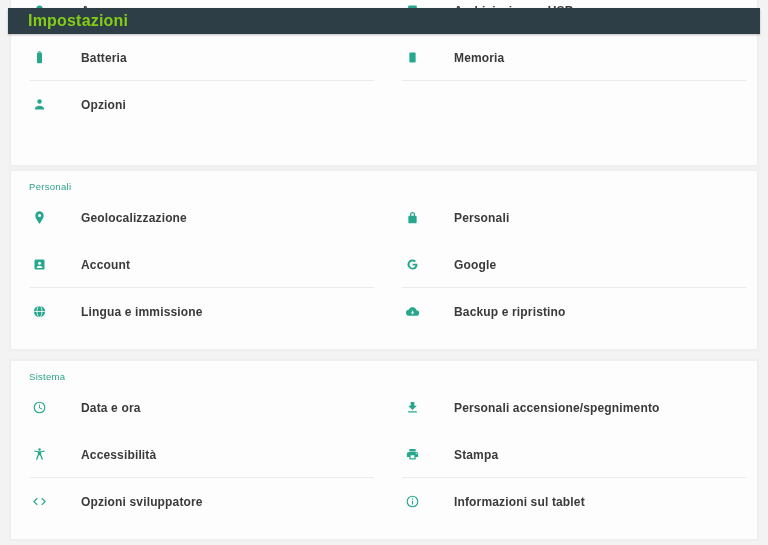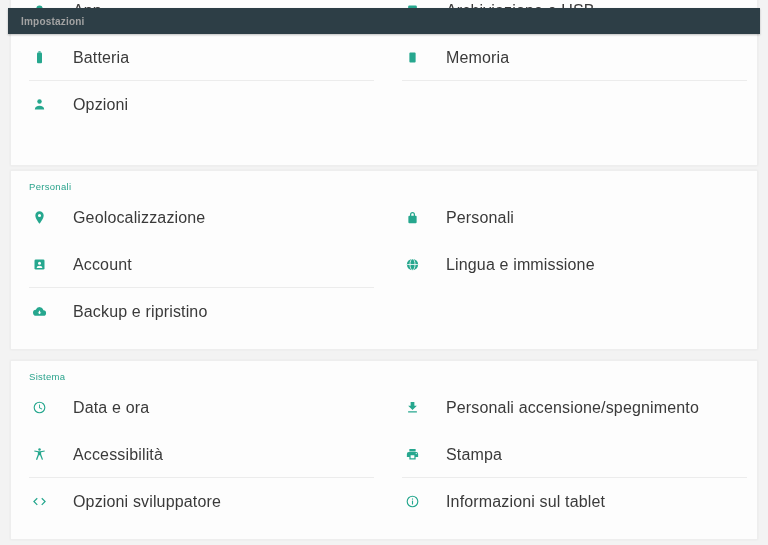--- a/index.html
+++ b/index.html
@@ -27,25 +27,25 @@
     position: absolute;
     left: 8px; top: 8px;
     width: 752px; height: 26px;
     background: #2d3e46;
     display: flex;
     align-items: center;
     z-index: 40;
     box-shadow: 0 1px 2px rgba(0,0,0,0.25);
   }
   .titlebar-text {
-    color: #a3a3a3;
-    font-size: 10px;
+    color: #84cc16;
+    font-size: 16px;
     font-weight: bold;
     letter-spacing: 0.2px;
-    margin-left: 13px;
+    margin-left: 20px;
     white-space: nowrap;
   }
 
   
   .scroll {
     position: absolute;
     left: 0; top: 0;
     width: 768px; height: 545px;
     background: #f3f3f3;
     overflow: hidden;
@@ -92,26 +92,27 @@
     width: 20px; height: 20px;
     flex: 0 0 20px;
     display: flex;
     align-items: center;
     justify-content: center;
     color: #14a085;
     opacity: 0.92;
   }
   .row-icon svg { display: block; }
   .row-label {
-    margin-left: 24px;
-    font-size: 16px;
+    margin-left: 32px;
+    font-size: 12px;
     color: #3a3a3a;
     letter-spacing: 0.15px;
     white-space: nowrap;
     filter: blur(0.22px);
+    font-weight: bold;
   }
 
   
   .soft { filter: blur(0.35px); }
 </style>
 </head>
 <body>
 
 <div id="root">
 
@@ -190,20 +191,28 @@
         <div class="row divided">
           <span class="row-icon">
             <svg width="15" height="15" viewBox="0 0 24 24" fill="currentColor">
               <rect x="4" y="4" width="16" height="16" rx="2"></rect>
               <circle cx="12" cy="10" r="2.4" fill="#fdfdfd"></circle>
               <path d="M7.5 17.5c0-2.3 2-3.4 4.5-3.4s4.5 1.1 4.5 3.4z" fill="#fdfdfd"></path>
             </svg>
           </span>
           <span class="row-label">Account</span>
         </div>
+        <div class="row divided">
+          <span class="row-icon">
+            <svg width="15" height="15" viewBox="0 0 24 24" fill="currentColor">
+              <path d="M12.2 10.6v3.1h4.4c-.2 1.2-1.4 3.4-4.4 3.4a4.95 4.95 0 010-9.9c1.5 0 2.6.6 3.2 1.2l2.2-2.1A8 8 0 1012.2 20c4.6 0 7.7-3.2 7.7-7.8 0-.5-.1-.9-.2-1.3z"></path>
+            </svg>
+          </span>
+          <span class="row-label">Google</span>
+        </div>
         <div class="row">
           <span class="row-icon">
             <svg width="15" height="15" viewBox="0 0 24 24" fill="currentColor">
               <circle cx="12" cy="12" r="9"></circle>
               <ellipse cx="12" cy="12" rx="4" ry="9" fill="none" stroke="#fdfdfd" stroke-width="1.3"></ellipse>
               <path d="M3.4 12h17.2" stroke="#fdfdfd" stroke-width="1.3"></path>
             </svg>
           </span>
           <span class="row-label">Lingua e immissione</span>
         </div>

